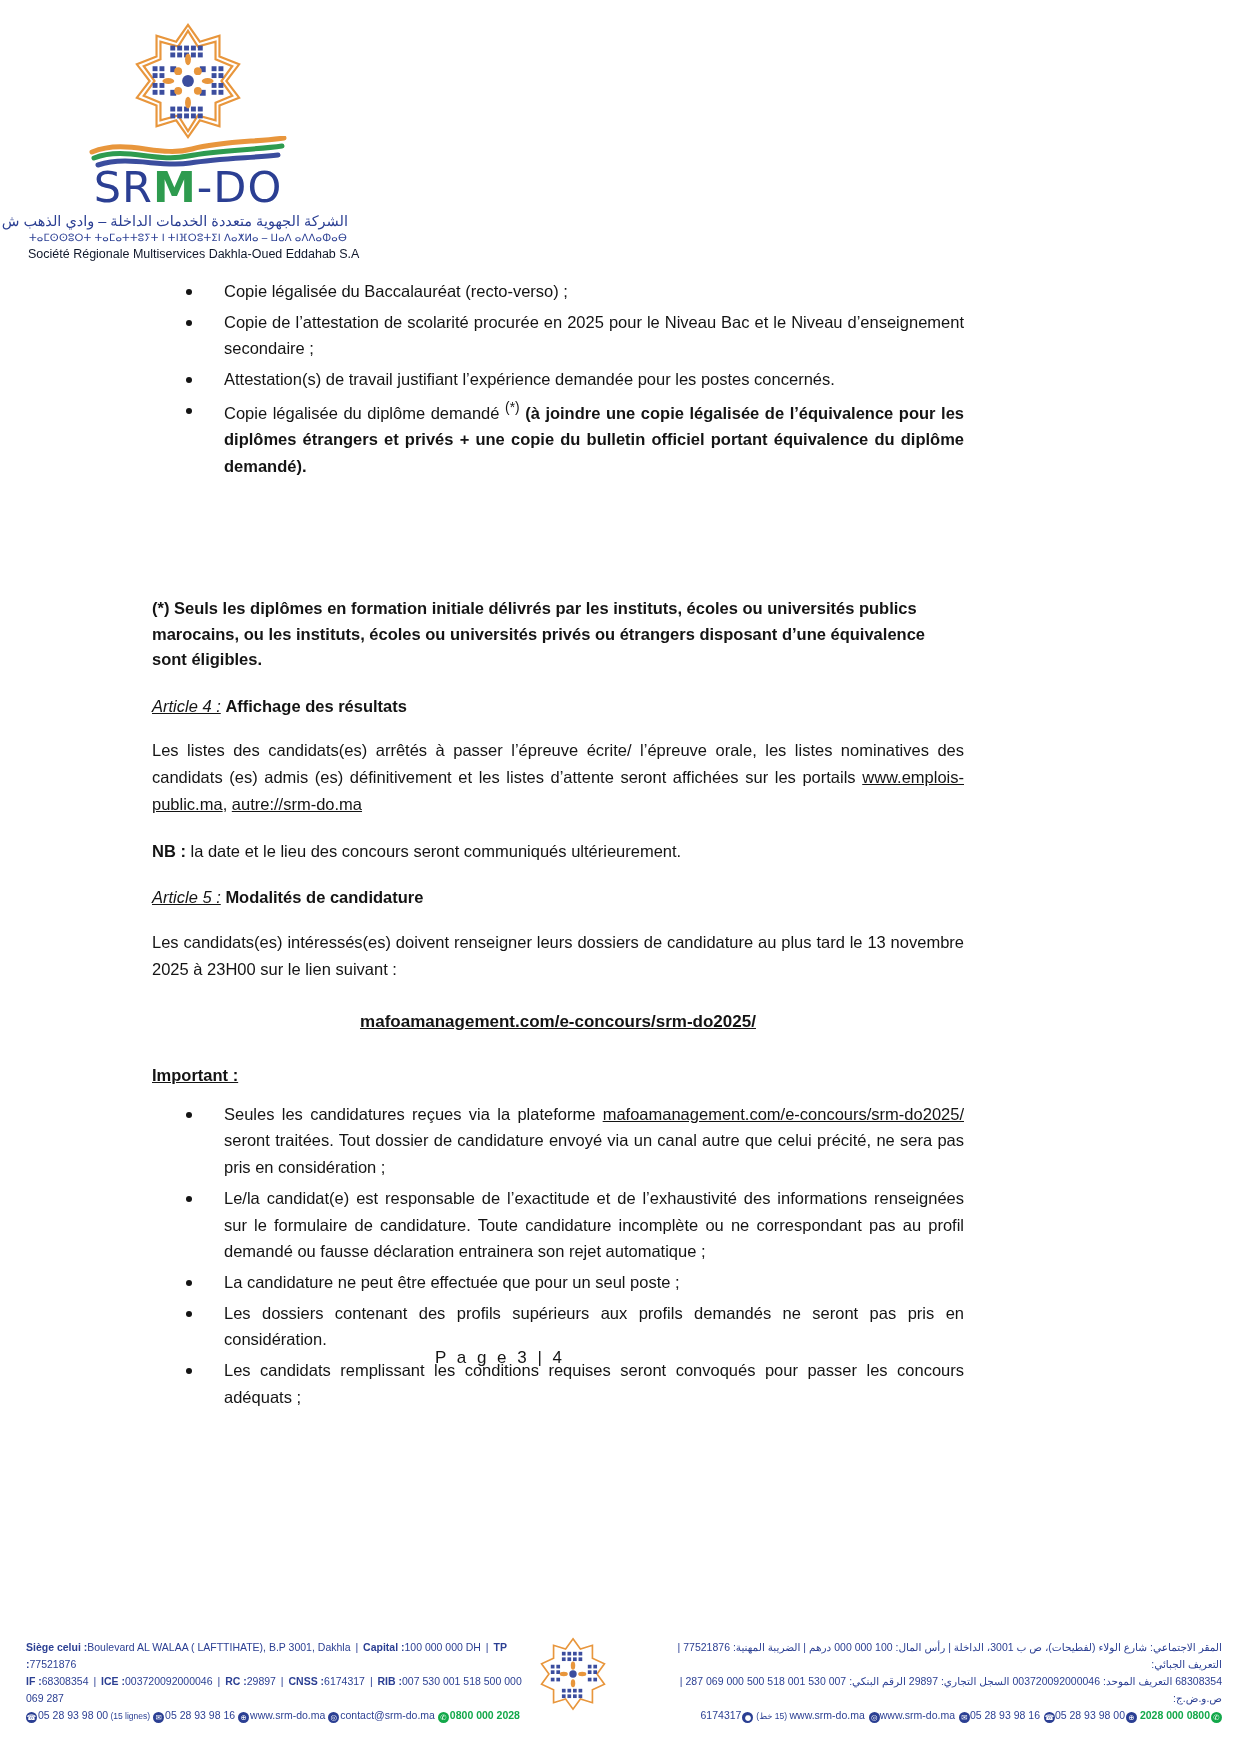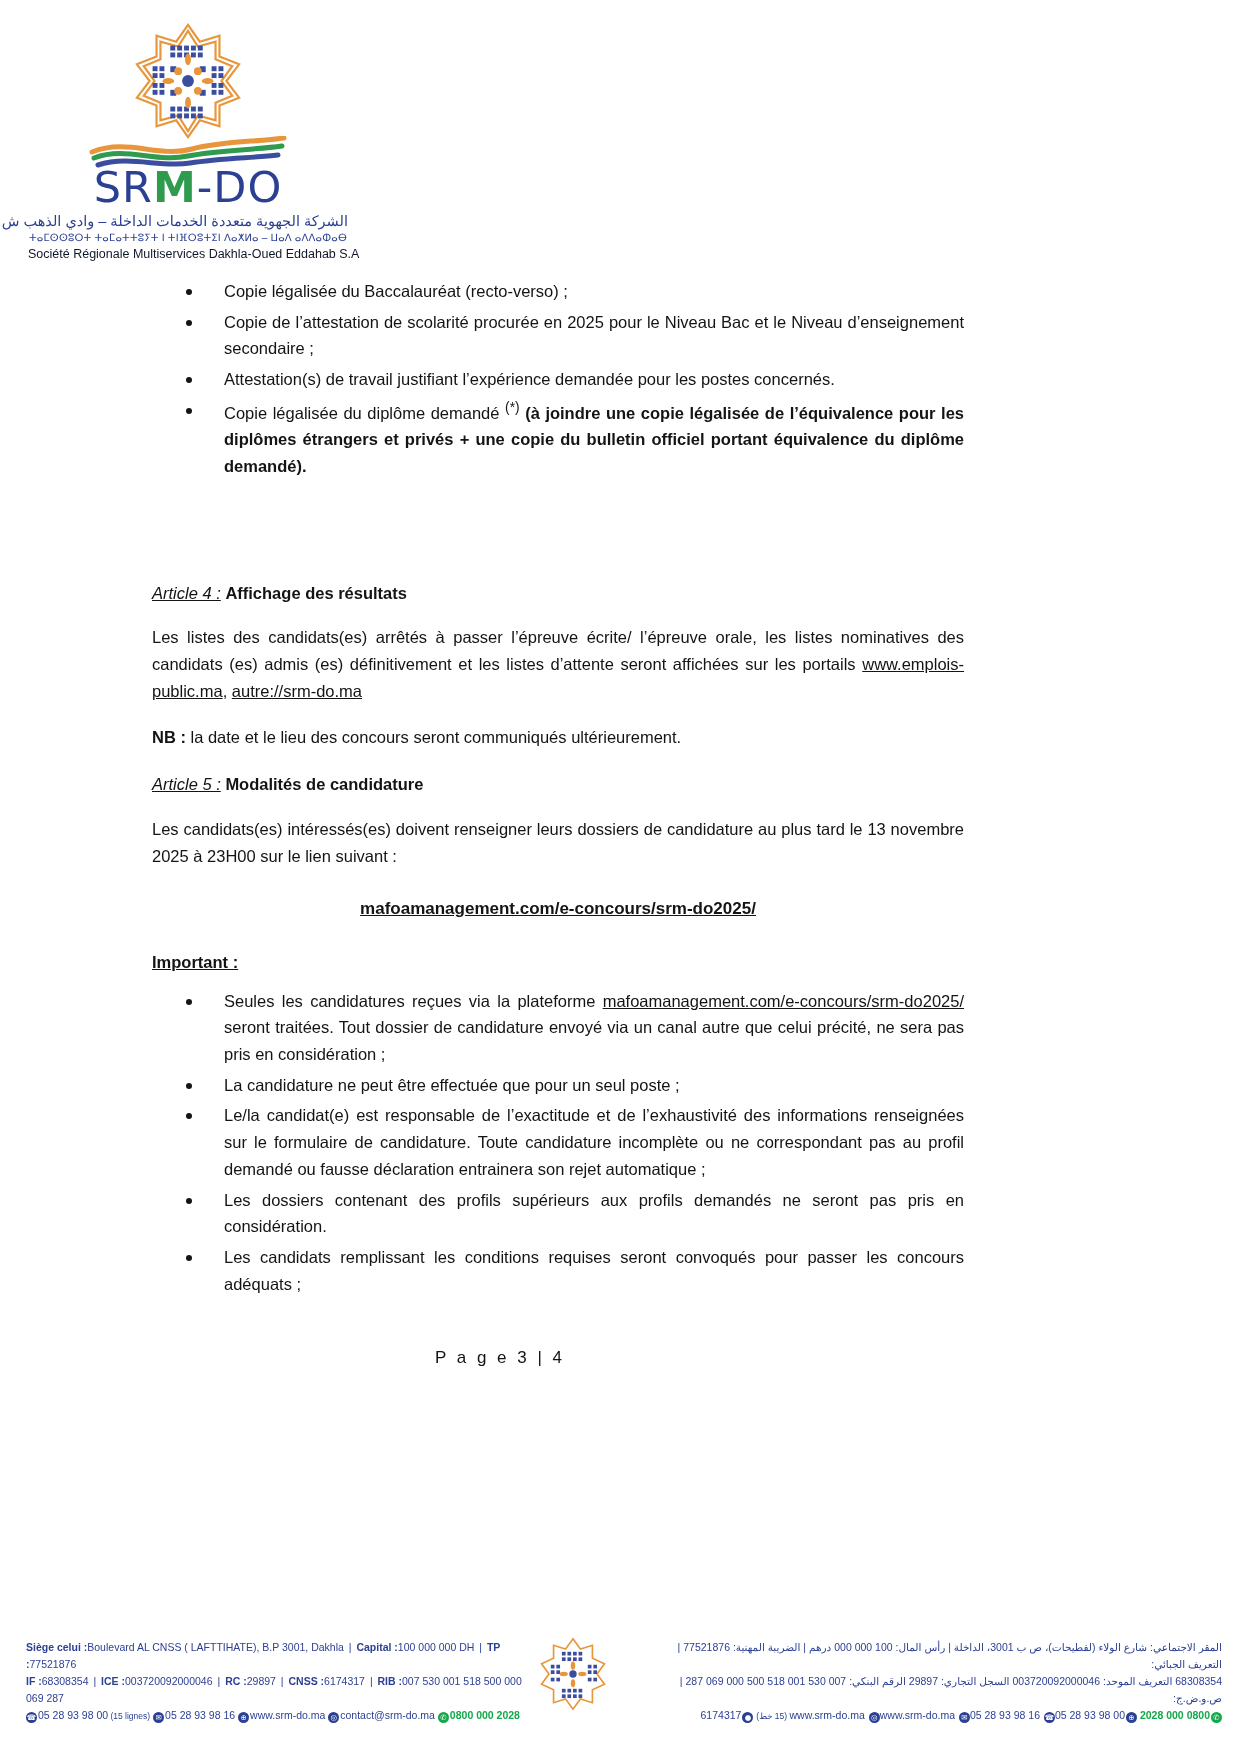--- a/index.html
+++ b/index.html
@@ -321,20 +321,21 @@
     <ul class="bullets" id="docs-list">
         <li><span>Copie légalisée du Baccalauréat (recto-verso) ;</span></li>
         <li><span>Copie de l’attestation de scolarité procurée en 2025 pour le Niveau Bac et le Niveau d’enseignement secondaire ;</span></li>
         <li><span>Attestation(s) de travail justifiant l’expérience demandée pour les postes concernés.</span></li>
         <li><span>Copie légalisée du diplôme demandé </span><sup>(*)</sup><b> (à joindre une copie légalisée de l’équivalence pour les diplômes étrangers et privés + une copie du bulletin officiel portant équivalence du diplôme demandé).</b></li>
       </ul>
 
     <div class="gap-lg"></div>
 
 
+    <p class="nb-block para-block">(*) Seuls les diplômes en formation initiale délivrés par les instituts, écoles ou universités publics marocains, ou les instituts, écoles ou universités privés ou étrangers disposant d’une équivalence sont éligibles.</p>
 
     <p class="article-head">
       <span class="art-num">Article 4 :</span>
       <span class="art-title">Affichage des résultats</span>
     </p>
 
     <p class="para para-block"><span>Les listes des candidats(es) arrêtés à passer l’épreuve écrite/ l’épreuve orale, les listes nominatives des candidats (es) admis (es) définitivement et les listes d’attente seront affichées sur les portails </span><a class="link" href="#">www.emplois-public.ma</a><span>, </span><a class="link" href="#">autre://srm-do.ma</a></p>
 
     <p class="para para-block"><b>NB :</b><span> la date et le lieu des concours seront communiqués ultérieurement.</span></p>
 
@@ -344,33 +345,33 @@
     </p>
 
     <p class="para">Les candidats(es) intéressés(es) doivent renseigner leurs dossiers de candidature au plus tard le 13 novembre 2025 à 23H00 sur le lien suivant :</p>
 
     <p class="center-link"><a class="link" href="#">mafoamanagement.com/e-concours/srm-do2025/</a></p>
 
     <p class="important-label">Important :</p>
 
     <ul class="bullets" id="important-list">
         <li><span>Seules les candidatures reçues via la plateforme </span><a class="link" href="#">mafoamanagement.com/e-concours/srm-do2025/</a><span> seront traitées. Tout dossier de candidature envoyé via un canal autre que celui précité, ne sera pas pris en considération ;</span></li>
+        <li><span>Le/la candidat(e) est responsable de l’exactitude et de l’exhaustivité des informations renseignées sur le formulaire de candidature. Toute candidature incomplète ou ne correspondant pas au profil demandé ou fausse déclaration entrainera son rejet automatique ;</span></li>
         <li><span>La candidature ne peut être effectuée que pour un seul poste ;</span></li>
-        <li><span>Le/la candidat(e) est responsable de l’exactitude et de l’exhaustivité des informations renseignées sur le formulaire de candidature. Toute candidature incomplète ou ne correspondant pas au profil demandé ou fausse déclaration entrainera son rejet automatique ;</span></li>
         <li><span>Les dossiers contenant des profils supérieurs aux profils demandés ne seront pas pris en considération.</span></li>
         <li><span>Les candidats remplissant les conditions requises seront convoqués pour passer les concours adéquats ;</span></li>
       </ul>
   </div>
 
   <div class="page-number"><span class="pn-inner">P a g e  3 | 4</span></div>
 
   <div class="footer">
 
     <div class="footer-left">
-      <div id="f-line1"><span class="f-lbl">Siège celui :</span><span>Boulevard AL CNSS ( LAFTTIHATE), B.P 3001, Dakhla</span><span class="f-sep"> | </span><span class="f-lbl">Capital :</span><span>100 000 000 DH</span><span class="f-sep"> | </span><span class="f-lbl">TP :</span><span>77521876</span></div>
+      <div id="f-line1"><span class="f-lbl">Siège celui :</span><span>Boulevard AL WALAA ( LAFTTIHATE), B.P 3001, Dakhla</span><span class="f-sep"> | </span><span class="f-lbl">Capital :</span><span>100 000 000 DH</span><span class="f-sep"> | </span><span class="f-lbl">TP :</span><span>77521876</span></div>
       <div id="f-line2"><span class="f-lbl">IF :</span><span>68308354</span><span class="f-sep"> | </span><span class="f-lbl">ICE :</span><span>003720092000046</span><span class="f-sep"> | </span><span class="f-lbl">RC :</span><span>29897</span><span class="f-sep"> | </span><span class="f-lbl">CNSS :</span><span>6174317</span><span class="f-sep"> | </span><span class="f-lbl">RIB :</span><span>007 530 001 518 500 000 069  287</span></div>
       <div id="f-contacts"><span><span class="fi">☎</span><span>05 28 93 98 00</span><span class="small-note"> (15 lignes)</span></span><span>  </span><span><span class="fi">✉</span><span>05 28 93 98 16</span></span><span>  </span><span><span class="fi">⊕</span><span>www.srm-do.ma</span></span><span>  </span><span><span class="fi">◎</span><span>contact@srm-do.ma</span></span><span>  </span><span><span class="fi green">✆</span><span class="f-green">0800 000 2028</span></span></div>
     </div>
 
     <svg class="footer-logo" viewBox="0 0 80 80" aria-hidden="true">
       <g fill="none" stroke="#e8963c" stroke-width="1.8">
         <polygon points="40,2 48,13 61,9 61,23 74,29 66,40 74,51 61,57 61,71 48,67 40,78 32,67 19,71 19,57 6,51 14,40 6,29 19,23 19,9 32,13"></polygon>
       </g>
       <g fill="#3b4d9e">
         <rect x="28" y="16" width="4" height="4"></rect>

